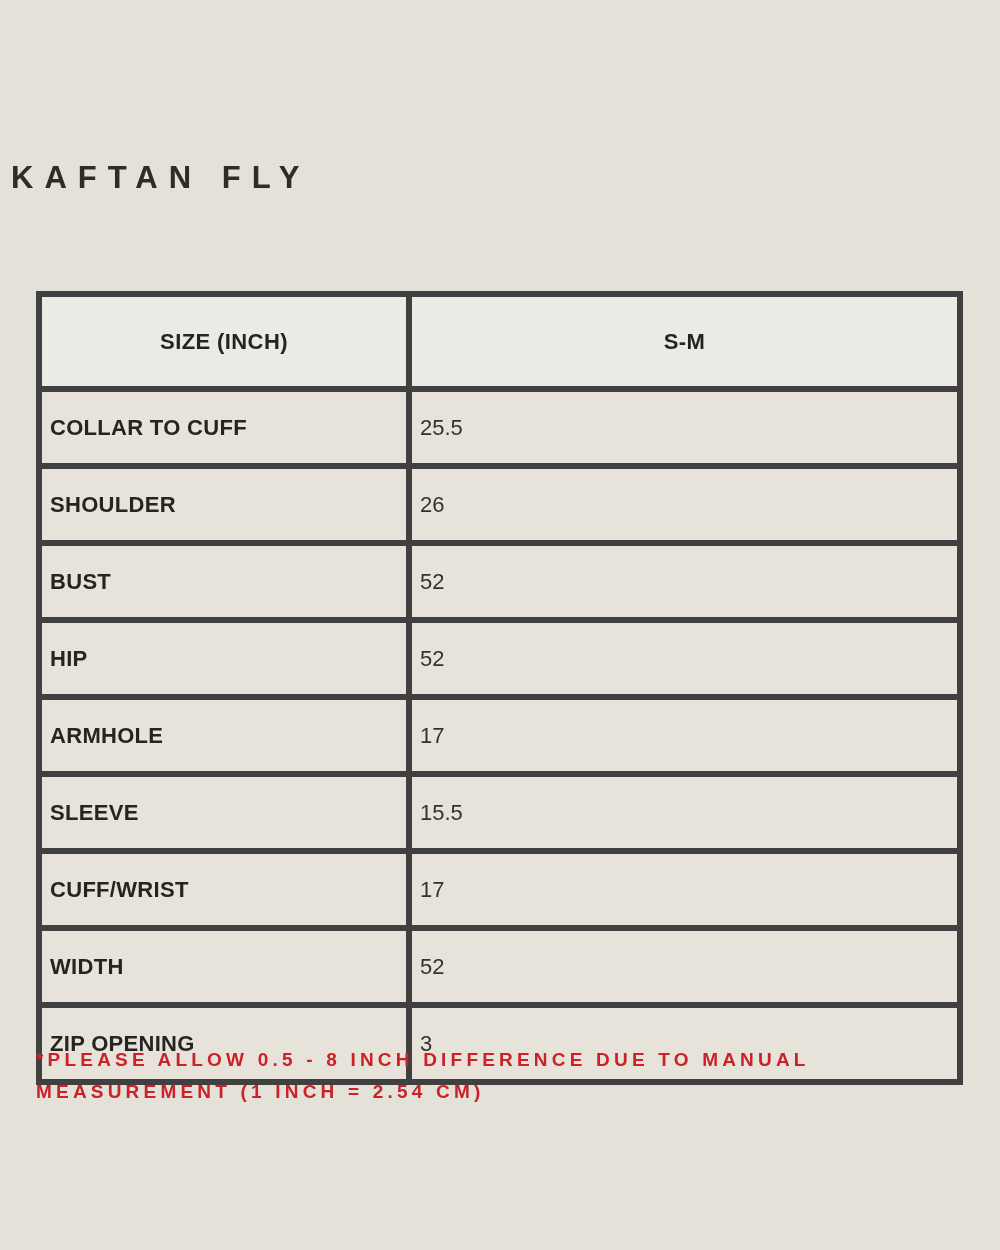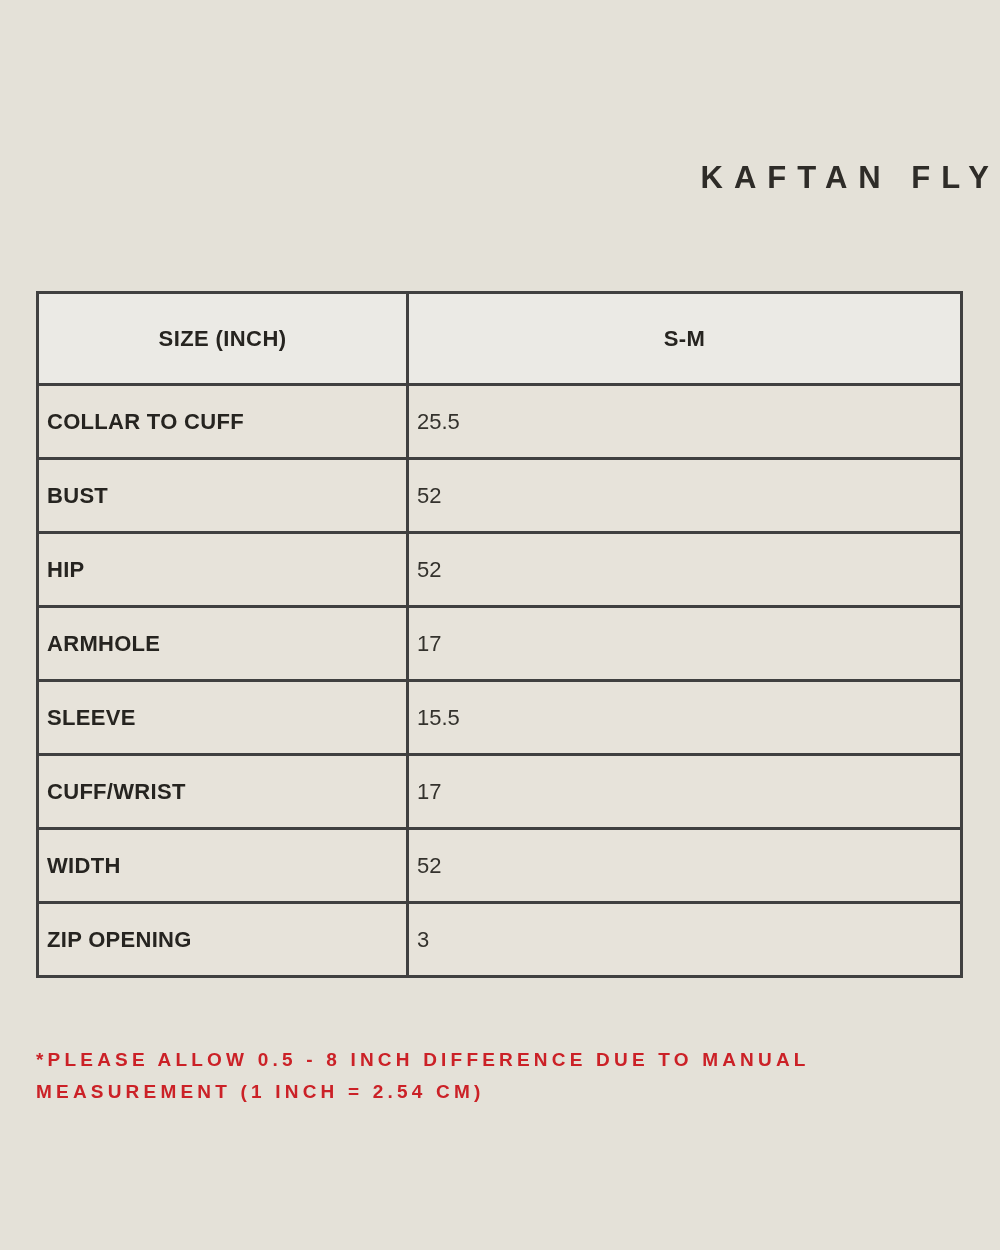--- a/index.html
+++ b/index.html
@@ -10,40 +10,40 @@
     background: #e4e1d8;
     font-family: "Liberation Sans", sans-serif;
     overflow: hidden;
   }
   .title {
     position: absolute;
     top: 160px;
     left: 0;
     width: 1000px;
     margin: 0;
-    text-align: right;
+    text-align: left;
     font-size: 31px;
     font-weight: 700;
     letter-spacing: 11px;
     text-indent: 11px;
     color: #2e2c28;
     line-height: 36px;
   }
   table.size-chart {
     position: absolute;
     top: 291px;
     left: 36px;
     width: 927px;
     border-collapse: collapse;
     table-layout: fixed;
   }
   table.size-chart col.c1 { width: 370px; }
   table.size-chart th,
   table.size-chart td {
-    border: 3px solid #404040;
+    border: 6px solid #404040;
     padding: 8px;
   }
   table.size-chart th {
     background: #ebeae5;
     height: 73px;
     font-size: 22px;
     font-weight: 700;
     color: #262420;
     text-align: center;
     letter-spacing: 0.4px;
@@ -94,20 +94,24 @@
       <th>SIZE (INCH)</th>
       <th>S-M</th>
     </tr>
   </thead>
   <tbody>
     <tr>
       <td class="m-label">COLLAR TO CUFF</td>
       <td class="m-value">25.5</td>
     </tr>
     <tr>
+      <td class="m-label">SHOULDER</td>
+      <td class="m-value">26</td>
+    </tr>
+    <tr>
       <td class="m-label">BUST</td>
       <td class="m-value">52</td>
     </tr>
     <tr>
       <td class="m-label">HIP</td>
       <td class="m-value">52</td>
     </tr>
     <tr>
       <td class="m-label">ARMHOLE</td>
       <td class="m-value">17</td>

